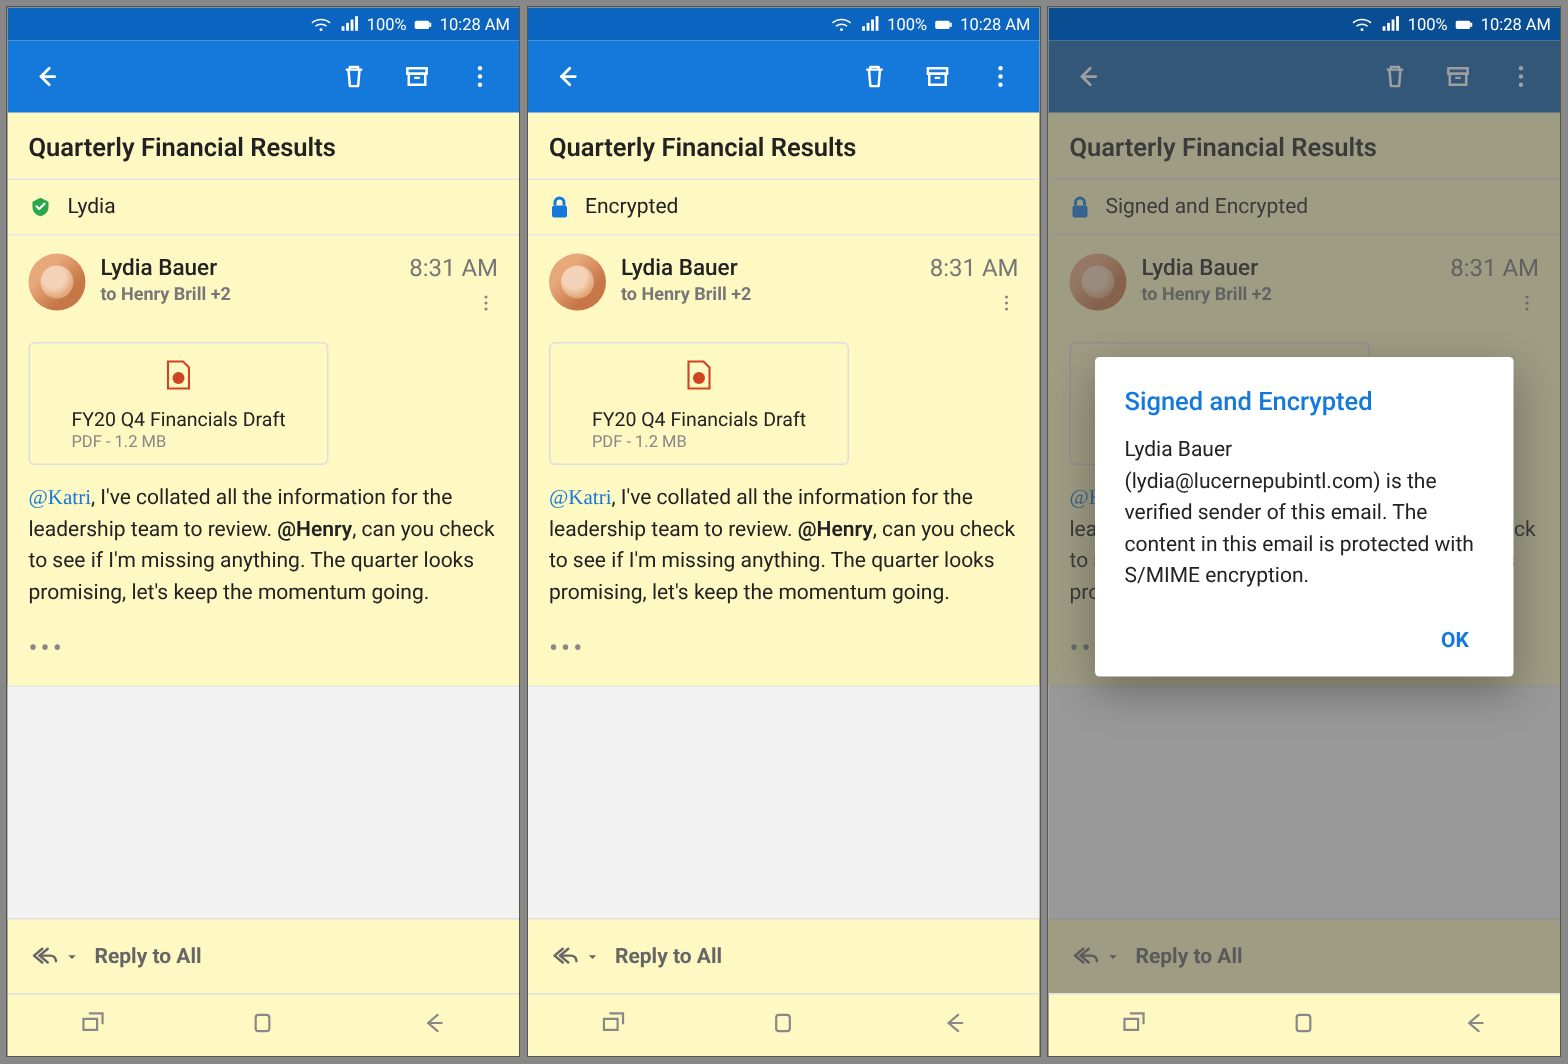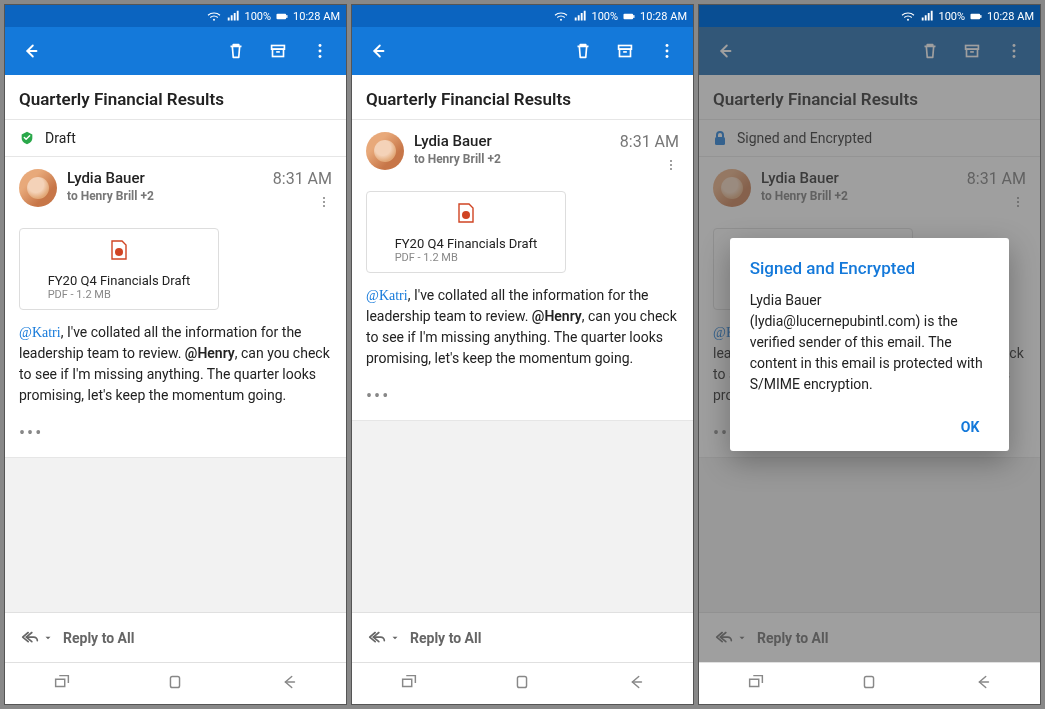--- a/index.html
+++ b/index.html
@@ -7,21 +7,21 @@
     font-family: -apple-system, BlinkMacSystemFont, "Segoe UI", Roboto, sans-serif;
     background: #888;
     display: flex;
     gap: 4px;
     padding: 4px;
     width: 1045px;
     height: 709px;
   }
   .phone {
     flex: 1;
-    background: #ffffff;
+    background: #fef9c3;
     display: flex;
     flex-direction: column;
     position: relative;
     overflow: hidden;
     border: 1px solid #555;
     justify-content: flex-end;
   }
   .status-bar {
     background: #0b64c0;
     color: #fff;
@@ -312,21 +312,21 @@
         <svg viewBox="0 0 24 24" width="22" height="22">
           <use href="#i-more"></use>
         </svg>
       </div>
   </div>
   <div class="subject-row">Quarterly Financial Results</div>
   <div class="security-row">
     <svg class="badge-signed" viewBox="0 0 16 18">
         <use href="#i-signed"></use>
       </svg>
-    <span>Draft</span>
+    <span>Lydia</span>
   </div>
   <div class="header-row">
     <div class="avatar"></div>
     <div class="hdr-mid">
       <div class="sender-name">Lydia Bauer</div>
       <div class="recipients">to Henry Brill +2</div>
     </div>
     <div class="hdr-right">
       <div class="msg-time">8:31 AM</div>
       <div class="hdr-more"><svg viewBox="0 0 24 24" width="16" height="16" style="color:#888">
@@ -403,20 +403,26 @@
           <use href="#i-archive"></use>
         </svg>
       </div>
     <div class="icon-btn">
         <svg viewBox="0 0 24 24" width="22" height="22">
           <use href="#i-more"></use>
         </svg>
       </div>
   </div>
   <div class="subject-row">Quarterly Financial Results</div>
+  <div class="security-row">
+    <svg class="badge-lock" viewBox="0 0 14 16">
+        <use href="#i-lock"></use>
+      </svg>
+    <span>Encrypted</span>
+  </div>
   <div class="header-row">
     <div class="avatar"></div>
     <div class="hdr-mid">
       <div class="sender-name">Lydia Bauer</div>
       <div class="recipients">to Henry Brill +2</div>
     </div>
     <div class="hdr-right">
       <div class="msg-time">8:31 AM</div>
       <div class="hdr-more"><svg viewBox="0 0 24 24" width="16" height="16" style="color:#888">
             <use href="#i-more"></use>

